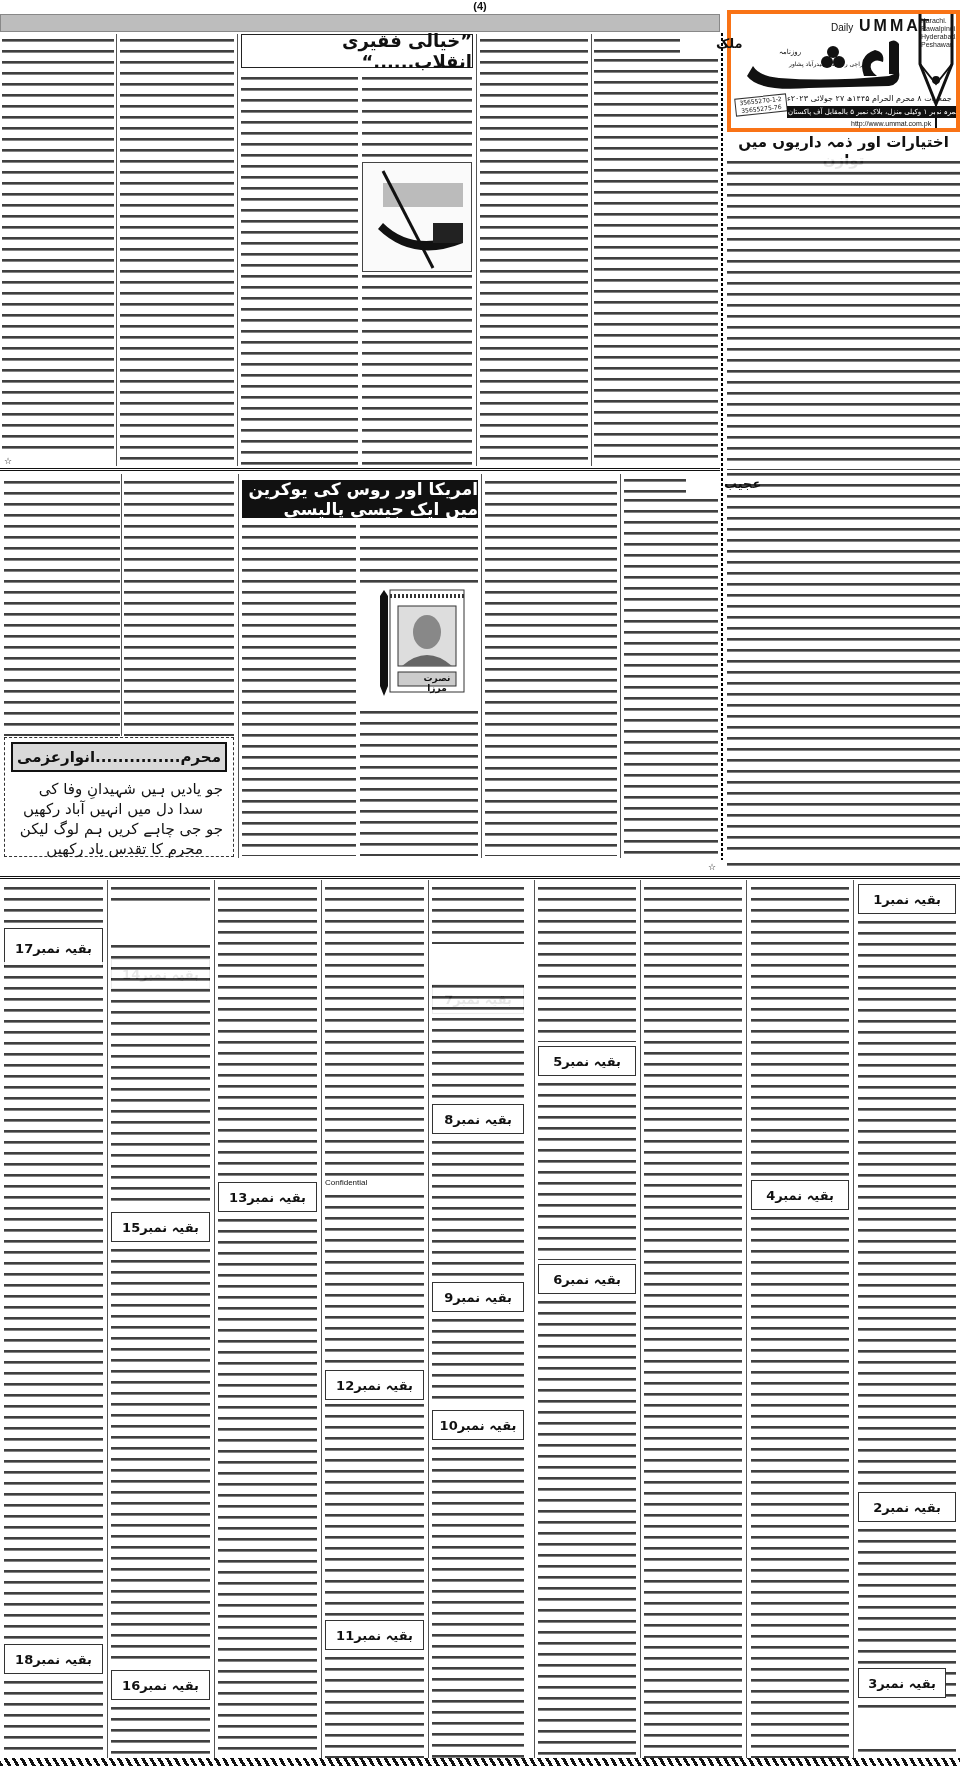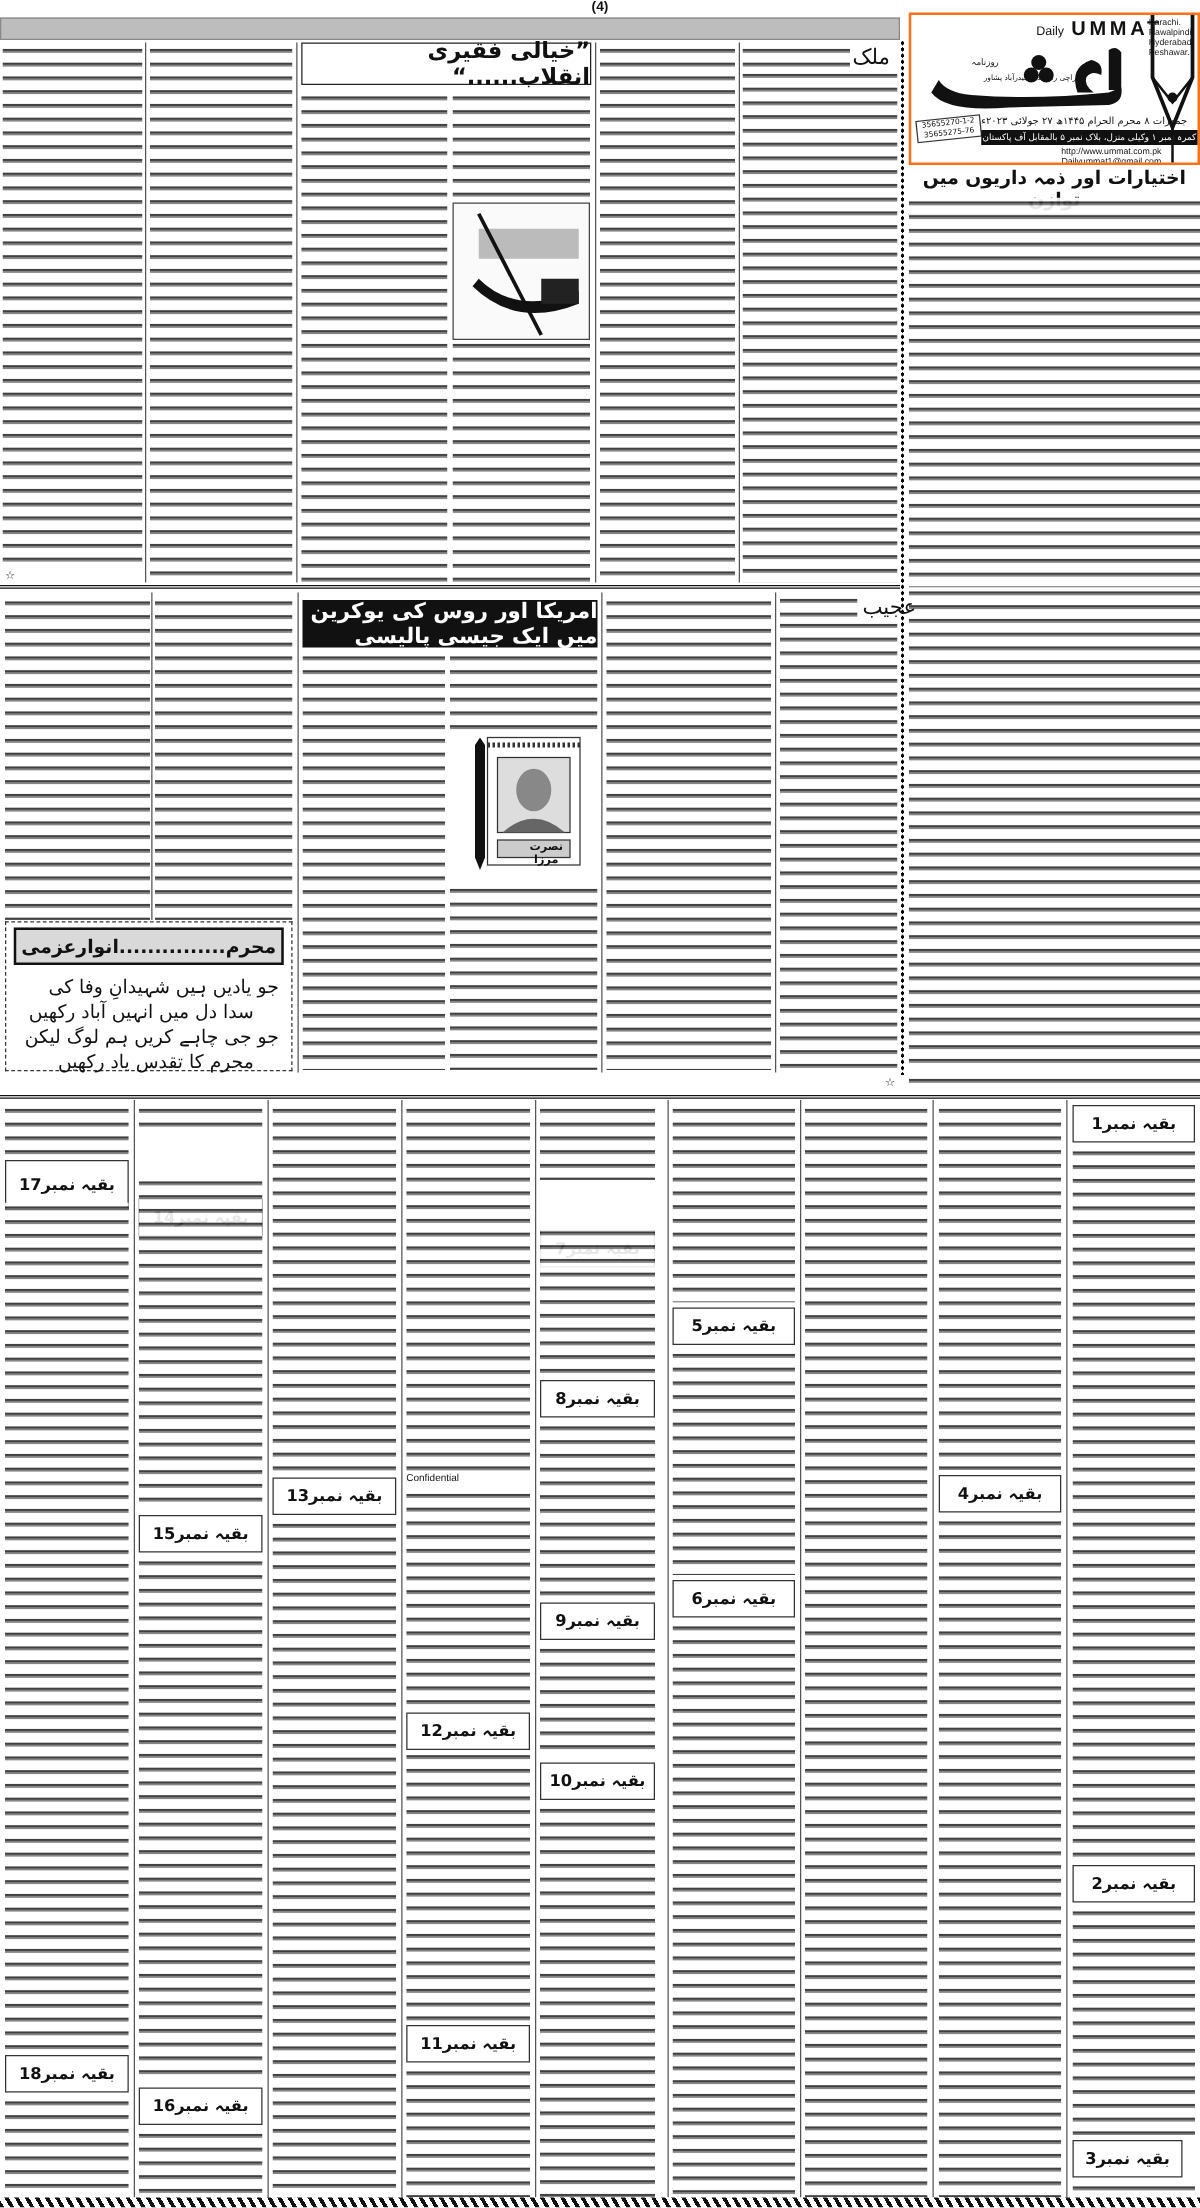--- a/index.html
+++ b/index.html
@@ -3,21 +3,21 @@
 <meta charset="utf-8">
 <style>
   * { box-sizing: border-box; margin: 0; padding: 0; }
   html, body { width: 960px; height: 1766px; background: #fff; overflow: hidden; }
   body { font-family: "DejaVu Sans", sans-serif; color: #111; position: relative; }
 
   .page-no { position: absolute; top: 0; left: 0; width: 960px; text-align: center; font-size: 11px; font-weight: bold; line-height: 13px; font-family: "Liberation Sans", sans-serif; }
   .grey-bar { position: absolute; top: 14px; left: 0; width: 720px; height: 18px; background: #bdbdbd; border: 1px solid #888; }
 
   
-  .masthead { position: absolute; top: 10px; left: 727px; width: 233px; height: 122px; border: 2px solid #f97316; background: #fff; overflow: hidden; }
+  .masthead { position: absolute; top: 10px; left: 727px; width: 233px; height: 122px; border: 4px solid #f97316; background: #fff; overflow: hidden; }
   .mh-daily { position: absolute; top: 8px; left: 100px; font-family: "Liberation Sans", sans-serif; font-size: 10px; }
   .mh-ummat { position: absolute; top: 3px; left: 128px; font-family: "Liberation Sans", sans-serif; font-weight: bold; font-size: 16px; letter-spacing: 3px; }
   .mh-cities { position: absolute; top: 3px; left: 190px; font-family: "Liberation Sans", sans-serif; font-size: 7px; line-height: 8px; color: #222; }
   .mh-logo { position: absolute; top: 22px; left: 8px; width: 170px; height: 56px; }
   .mh-date { position: absolute; top: 80px; left: 56px; font-size: 8px; direction: rtl; }
   .mh-addr { position: absolute; top: 92px; left: 56px; width: 176px; height: 12px; background: #111; color: #fff; font-size: 7px; direction: rtl; text-align: right; padding-right: 4px; line-height: 12px; }
   .mh-phone { position: absolute; top: 82px; left: 4px; width: 52px; border: 1px solid #333; font-size: 6px; line-height: 8px; text-align: center; transform: rotate(-6deg); background: #fff; }
   .mh-web { position: absolute; top: 106px; left: 120px; font-family: "Liberation Sans", sans-serif; font-size: 7px; line-height: 8px; text-align: center; }
   .mh-pen { position: absolute; top: 0; right: 0; width: 40px; height: 122px; }
 
@@ -33,21 +33,21 @@
 
   .vsep { position: absolute; width: 0; border-left: 1px solid #555; }
   .dotsep { position: absolute; width: 4px; background-image: radial-gradient(#000 1.2px, transparent 1.4px); background-size: 4px 5px; }
   .hsep { position: absolute; height: 0; border-top: 3px double #111; }
   .star-end { position: absolute; font-size: 9px; }
 
   
   .hl-box { position: absolute; border: 1px solid #222; display: flex; align-items: center; justify-content: center; direction: rtl; font-weight: bold; }
   .hl-dark { position: absolute; background: #111; color: #fff; display: flex; align-items: center; justify-content: center; direction: rtl; font-weight: bold; }
 
-  .malik-hd { position: absolute; font-weight: normal; direction: rtl; font-size: 17px; }
+  .malik-hd { position: absolute; font-weight: bold; direction: rtl; font-size: 13px; margin-left: 34px; }
 
   
   .colimg { position: absolute; border: 1px solid #444; background: #fafafa; overflow: hidden; }
   .author-name { position: absolute; font-size: 9px; font-weight: bold; direction: rtl; text-align: center; padding-left: 22px; }
 
   
   .poem { position: absolute; top: 737px; left: 4px; width: 230px; height: 120px; border: 1px dashed #333; }
   .poem-head { position: absolute; top: 4px; left: 6px; width: 216px; height: 30px; border: 2px solid #111; background: #d9d9d9; display: flex; align-items: center; justify-content: center; direction: rtl; font-size: 15px; font-weight: bold; }
   .poem-line { position: absolute; right: 10px; direction: rtl; font-size: 15px; white-space: nowrap; }
 
@@ -224,21 +224,21 @@
 <div class="vsep" style="top:880px;left:107px;height:878px;"></div>
 
 <div class="baq" style="top:884px;left:858px;width:98px;height:30px;">بقیہ نمبر1</div>
 <div class="col" style="top:918px;left:858px;width:98px;height:570px;">
     <div class="lines"></div>
   </div>
 <div class="baq" style="top:1492px;left:858px;width:98px;height:30px;">بقیہ نمبر2</div>
 <div class="col" style="top:1526px;left:858px;width:98px;height:182px;">
     <div class="lines"></div>
   </div>
-<div class="baq" style="top:1712px;left:858px;width:88px;height:30px;">بقیہ نمبر3</div>
+<div class="baq" style="top:1668px;left:858px;width:88px;height:30px;">بقیہ نمبر3</div>
 <div class="col" style="top:1746px;left:858px;width:98px;height:12px;">
     <div class="lines"></div>
   </div>
 
 <div class="col" style="top:884px;left:751px;width:98px;height:292px;">
     <div class="lines"></div>
   </div>
 <div class="baq" style="top:1180px;left:751px;width:98px;height:30px;">بقیہ نمبر4</div>
 <div class="col" style="top:1214px;left:751px;width:98px;height:544px;">
     <div class="lines"></div>

